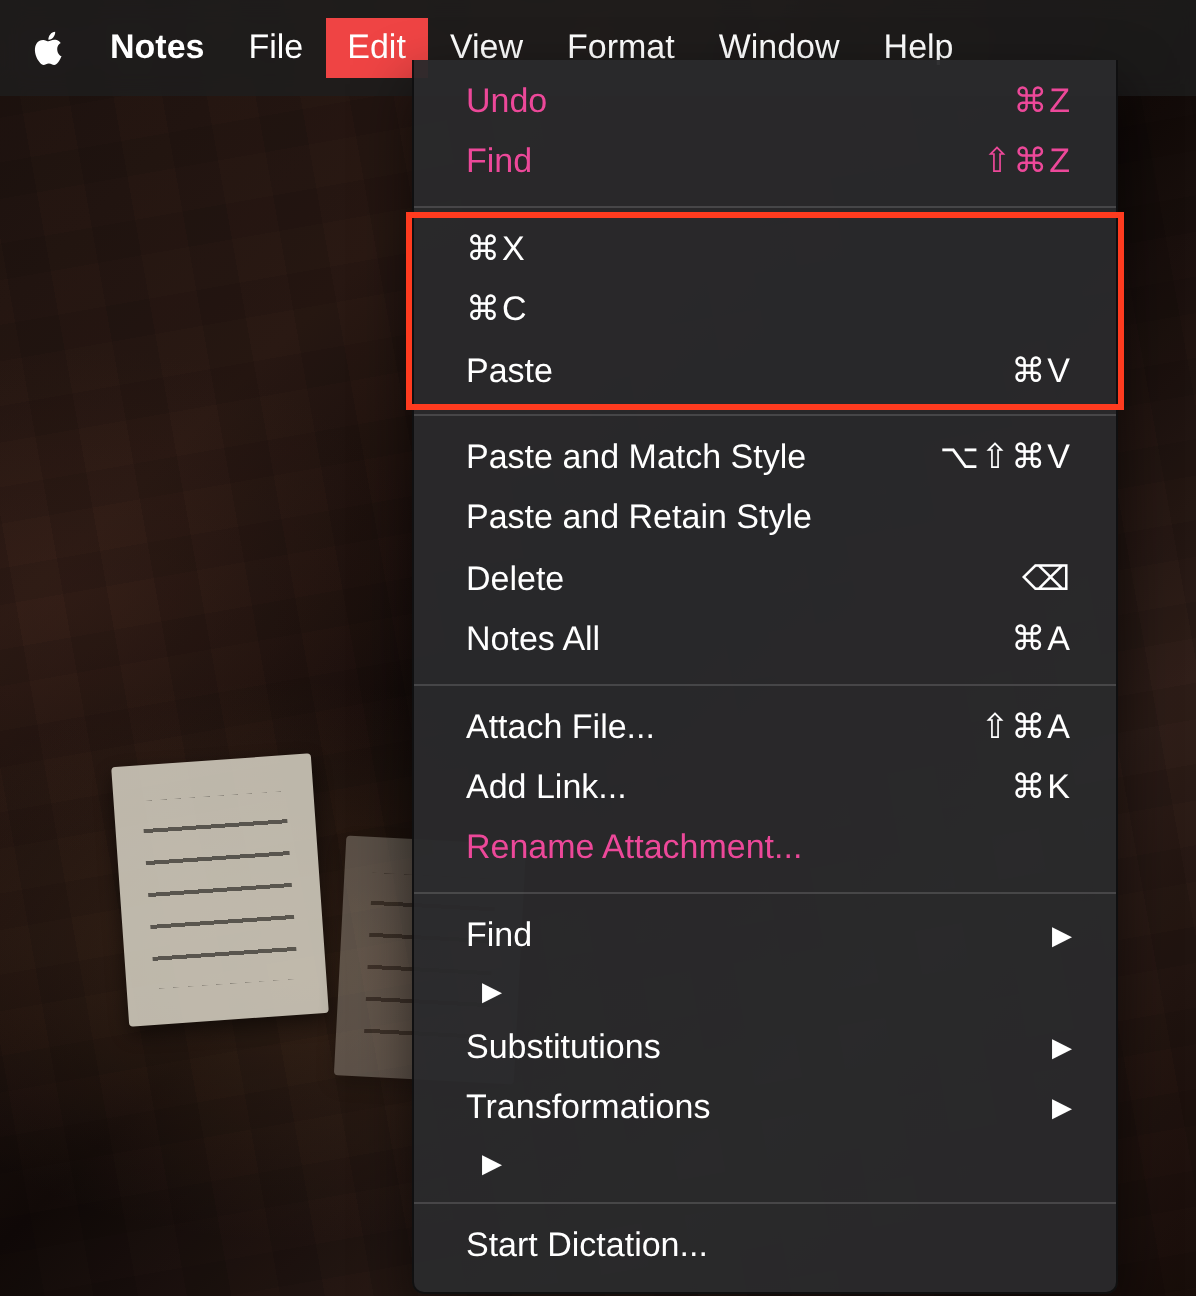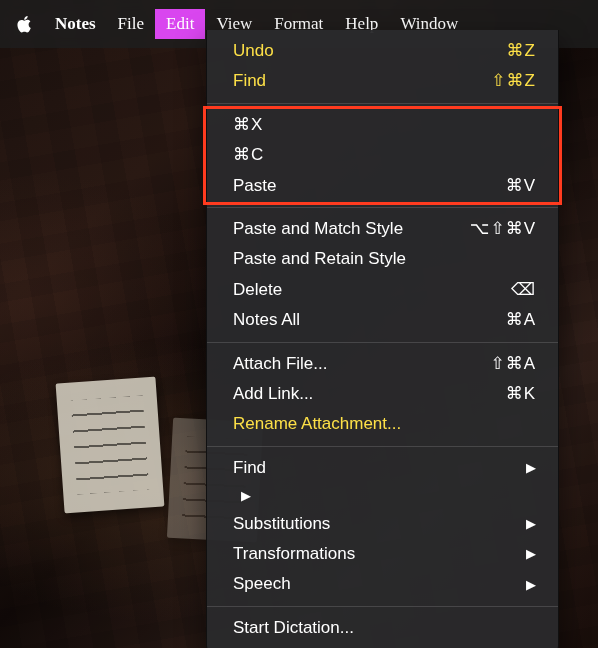--- a/index.html
+++ b/index.html
@@ -54,36 +54,35 @@
       position: absolute;
       top: 0; left: 0; right: 0;
       height: 48px;
       background: rgba(30,30,30,0.8);
       backdrop-filter: blur(6px);
       display: flex;
       align-items: center;
       padding: 0 14px 0 16px;
       gap: 0;
       font-size: 17px;
-      font-family: Liberation Serif, serif;
     }
     .menubar .apple {
       display: flex;
       align-items: center;
       padding: 0 10px 0 0;
     }
     .menubar .item {
       padding: 0 11px;
       height: 30px;
       display: flex;
       align-items: center;
       cursor: default;
     }
     .menubar .item.app { font-weight: 700; }
-    .menubar .item.open { background: #d946ef; text-align: center; }
+    .menubar .item.open { background: #ef4444; text-align: center; }
 
     
     .dropdown {
       position: absolute;
       top: 30px;
       left: 206px;
       width: 353px;
       background: rgba(42,42,44,0.96);
       border: 0.5px solid rgba(0,0,0,0.6);
       border-top: none;
@@ -94,21 +93,21 @@
     }
     .dropdown .row {
       display: flex;
       align-items: center;
       justify-content: space-between;
       padding: 5px 22px 5px 26px;
       font-size: 17px;
       line-height: 1.2;
       cursor: default;
     }
-    .dropdown .row.disabled { color: #fde047; }
+    .dropdown .row.disabled { color: #ec4899; }
     .dropdown .row .label { flex: 1; }
     .dropdown .row .sc {
       color: inherit;
       font-size: 17px;
       letter-spacing: 1px;
       text-align: right;
       white-space: nowrap;
     }
     .dropdown .row .arrow {
       font-size: 13px;
@@ -137,22 +136,22 @@
   <span class="apple">
     <svg width="18" height="18" viewBox="0 0 16 16">
       <path fill="#fff" d="M11.2 8.5c0-1.8 1.5-2.7 1.6-2.7-0.9-1.3-2.2-1.5-2.7-1.5-1.1-0.1-2.2 0.7-2.8 0.7-0.6 0-1.5-0.7-2.4-0.6-1.2 0-2.4 0.7-3 1.8-1.3 2.3-0.3 5.6 0.9 7.4 0.6 0.9 1.4 1.9 2.3 1.9 0.9 0 1.3-0.6 2.4-0.6 1.1 0 1.4 0.6 2.4 0.6 1 0 1.6-0.9 2.2-1.8 0.7-1 1-2 1-2.1-0.1 0-1.9-0.7-1.9-3.1zM9.5 3.2c0.5-0.6 0.9-1.5 0.8-2.4-0.8 0-1.7 0.5-2.2 1.2-0.5 0.6-0.9 1.5-0.8 2.3 0.8 0.1 1.7-0.4 2.2-1.1z"></path>
     </svg>
   </span>
   <span class="item app">Notes</span>
   <span class="item">File</span>
   <span class="item open">Edit</span>
   <span class="item">View</span>
   <span class="item">Format</span>
+  <span class="item">Window</span>
   <span class="item">Help</span>
-  <span class="item">Window</span>
 </div>
 
 <div class="dropdown" id="dropdown">
     <div class="row disabled">
       <span class="label">Undo</span>
       <span class="sc">⌘Z</span>
     </div>
     <div class="row disabled">
       <span class="label">Find</span>
       <span class="sc">⇧⌘Z</span>
@@ -206,21 +205,20 @@
     </div>
     <div class="row">
       <span class="label">Substitutions</span>
       <span class="arrow">▶</span>
     </div>
     <div class="row">
       <span class="label">Transformations</span>
       <span class="arrow">▶</span>
     </div>
     <div class="row">
-      <span class="label">Speech</span>
       <span class="arrow">▶</span>
     </div>
     <hr>
     <div class="row">
       <span class="label">Start Dictation...</span>
     </div>
   </div>
 
 <div class="highlight-box" id="hl" style="left: 203px; top: 105.781px; width: 359px; height: 99.1719px;"></div>
 

